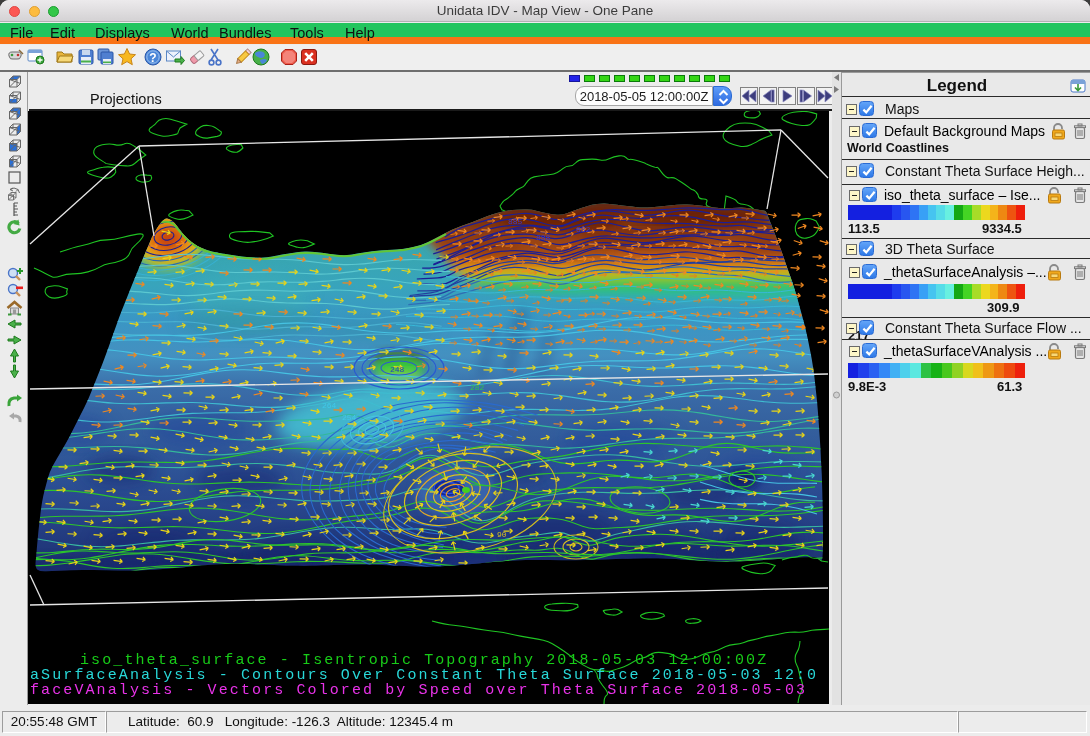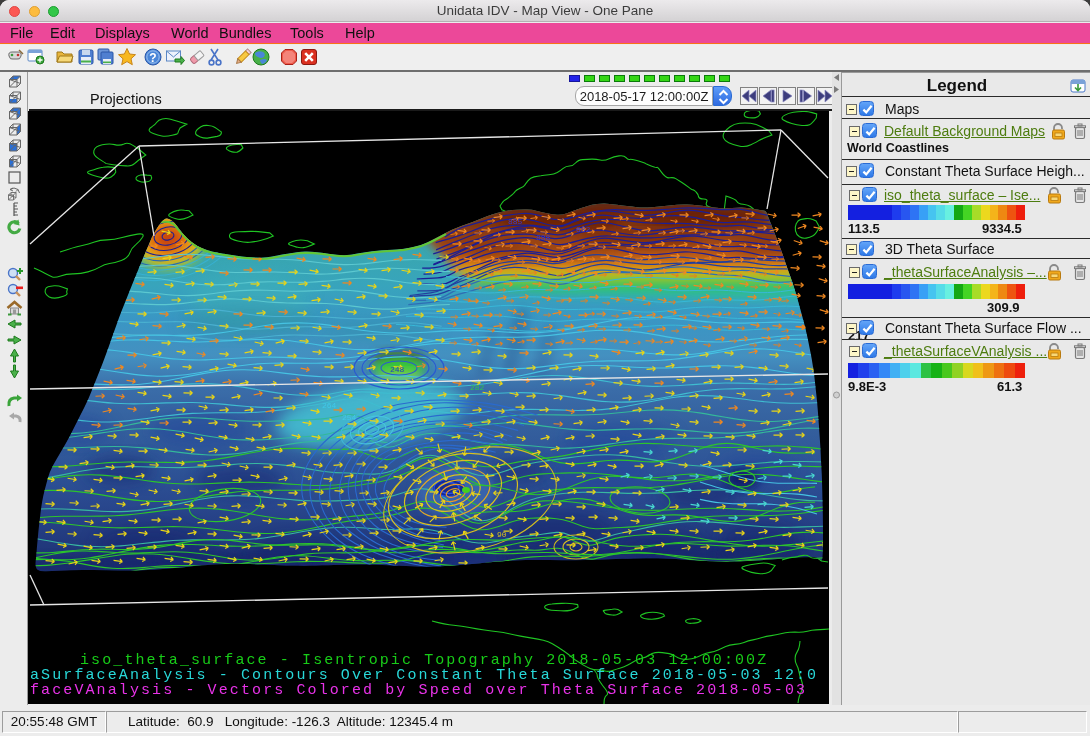--- a/index.html
+++ b/index.html
@@ -1,37 +1,37 @@
 <!DOCTYPE html>
 <html><head><meta charset="utf-8"><style>
 *{margin:0;padding:0;box-sizing:border-box;}
 html,body{width:1090px;height:736px;overflow:hidden;background:#3c3c3c;font-family:"Liberation Sans",sans-serif;}
 #win{position:absolute;left:0;top:0;width:1090px;height:736px;border-radius:9px 9px 0 0;overflow:hidden;background:#ececec;}
 #title{position:absolute;left:0;top:0;width:1090px;height:22px;background:linear-gradient(#eceaec,#d4d2d4);border-bottom:1px solid #b3b1b3;}
 #title .t{position:absolute;left:0;right:0;top:3px;text-align:center;font-size:13.5px;color:#3c3c3c;}
 .tl{position:absolute;top:6px;width:11px;height:11px;border-radius:50%;}
-#menubar{position:absolute;left:0;top:23px;width:1090px;height:21px;background:#ec4899;border-bottom:1px solid #f97316;font-size:14.5px;color:#111;}
+#menubar{position:absolute;left:0;top:23px;width:1090px;height:21px;background:#22c55e;border-bottom:7px solid #f97316;font-size:14.5px;color:#111;}
 #menubar span{position:absolute;top:2px;}
 #toolbar{position:absolute;left:0;top:45px;width:1090px;height:25px;background:#efefef;}
 #toolbar svg{position:absolute;top:2px;}
 #mainsep{position:absolute;left:0;top:70px;width:1090px;height:2px;background:#6e6e6e;}
 #main{position:absolute;left:0;top:72px;width:1090px;height:633px;background:#ececec;}
 #leftbar{position:absolute;left:0;top:72px;width:28px;height:633px;background:#ececec;border-right:1px solid #9a9a9a;}
 #leftbar svg{position:absolute;left:6px;}
 #maptop{position:absolute;left:29px;top:72px;width:803px;height:39px;background:#ececec;border-bottom:2px solid #1a1a1a;}
 #maptop .m{position:absolute;top:19px;font-size:14.5px;color:#111;}
 #mapcanvas{position:absolute;left:28px;top:111px;width:801px;height:593px;background:#000;border-left:1px solid #888;}
 #divider{position:absolute;left:832px;top:72px;width:9px;height:633px;background:#e2e2e2;}
 #legend{position:absolute;left:841px;top:72px;width:249px;height:633px;background:#e9e9e9;border-left:1px solid #9a9a9a;border-top:1px solid #9a9a9a;font-size:14px;}
 .sep{position:absolute;left:0;width:249px;height:1px;background:#2a2a2a;}
 .lrow{position:absolute;left:0;width:249px;}
 .minus{position:absolute;width:11px;height:11px;background:#fdf6c8;border:1px solid #6a6a6a;}
 .minus:after{content:"";position:absolute;left:2px;top:4px;width:5px;height:1px;background:#222;}
 .chk{position:absolute;width:15px;height:15px;border-radius:3.5px;background:linear-gradient(#62a4f8,#2f7ae8);border:1px solid #2a6bd4;}
-.lnk{color:#4d7c0f;text-decoration:underline;}
+.lnk{color:#000000;}
 .cat{color:#111;}
 .small{font-weight:bold;font-size:12.5px;color:#111;}
 .cbar{position:absolute;left:6px;width:177px;height:15px;}
 .clab{position:absolute;font-weight:bold;font-size:13px;color:#111;}
 #status{position:absolute;left:0;top:705px;width:972px;height:31px;background:#ececec;}
 .cell{position:absolute;top:6px;height:22px;border:1px solid #9c9c9c;border-bottom-color:#fff;border-right-color:#fff;font-size:13.5px;color:#111;white-space:pre;line-height:20px;}
 #anim{position:absolute;left:540px;top:3px;}
 .sq{position:absolute;top:0;width:11px;height:7px;border:1px solid #0b7a0b;background:#35d615;}
 #datebox{position:absolute;left:546px;top:14px;width:138px;height:20px;border-radius:9px 0 0 9px;background:#fdfdfd;border:1px solid #a6a6a6;font-size:13px;color:#1a1a1a;text-align:center;line-height:19px;}
 #spin{position:absolute;left:684px;top:14px;width:19px;height:20px;background:linear-gradient(#5d9cf8,#2f6ae0);border-radius:0 9px 9px 0;border:1px solid #2a6bd4;}
@@ -217,21 +217,21 @@
         <div class="sq" style="left:30px;"></div>
         <div class="sq" style="left:45px;"></div>
         <div class="sq" style="left:60px;"></div>
         <div class="sq" style="left:75px;"></div>
         <div class="sq" style="left:90px;"></div>
         <div class="sq" style="left:105px;"></div>
         <div class="sq" style="left:120px;"></div>
         <div class="sq" style="left:135px;"></div>
         <div class="sq" style="left:150px;"></div>
       </div>
-   <div id="datebox">2018-05-17 12:00:00Z</div>
+   <div id="datebox">2018-05-05 12:00:00Z</div>
    <div id="spin"><svg width="19" height="20" viewBox="0 0 19 20">
           <path d="M5.5 8 L9.5 4 L13.5 8" fill="none" stroke="#fff" stroke-width="2"></path>
           <path d="M5.5 12 L9.5 16 L13.5 12" fill="none" stroke="#fff" stroke-width="2"></path>
         </svg></div>
    <div class="pbtn" style="left:711px;"><svg width="16" height="16" viewBox="0 0 16 16">
           <path class="ptri" d="M8 2 L1 8 L8 14Z"></path>
           <path class="ptri" d="M15 2 L8 8 L15 14Z"></path>
         </svg></div>
       <div class="pbtn" style="left:730px;"><svg width="16" height="16" viewBox="0 0 16 16">
           <path class="ptri" d="M11 2 L3 8 L11 14Z"></path>

